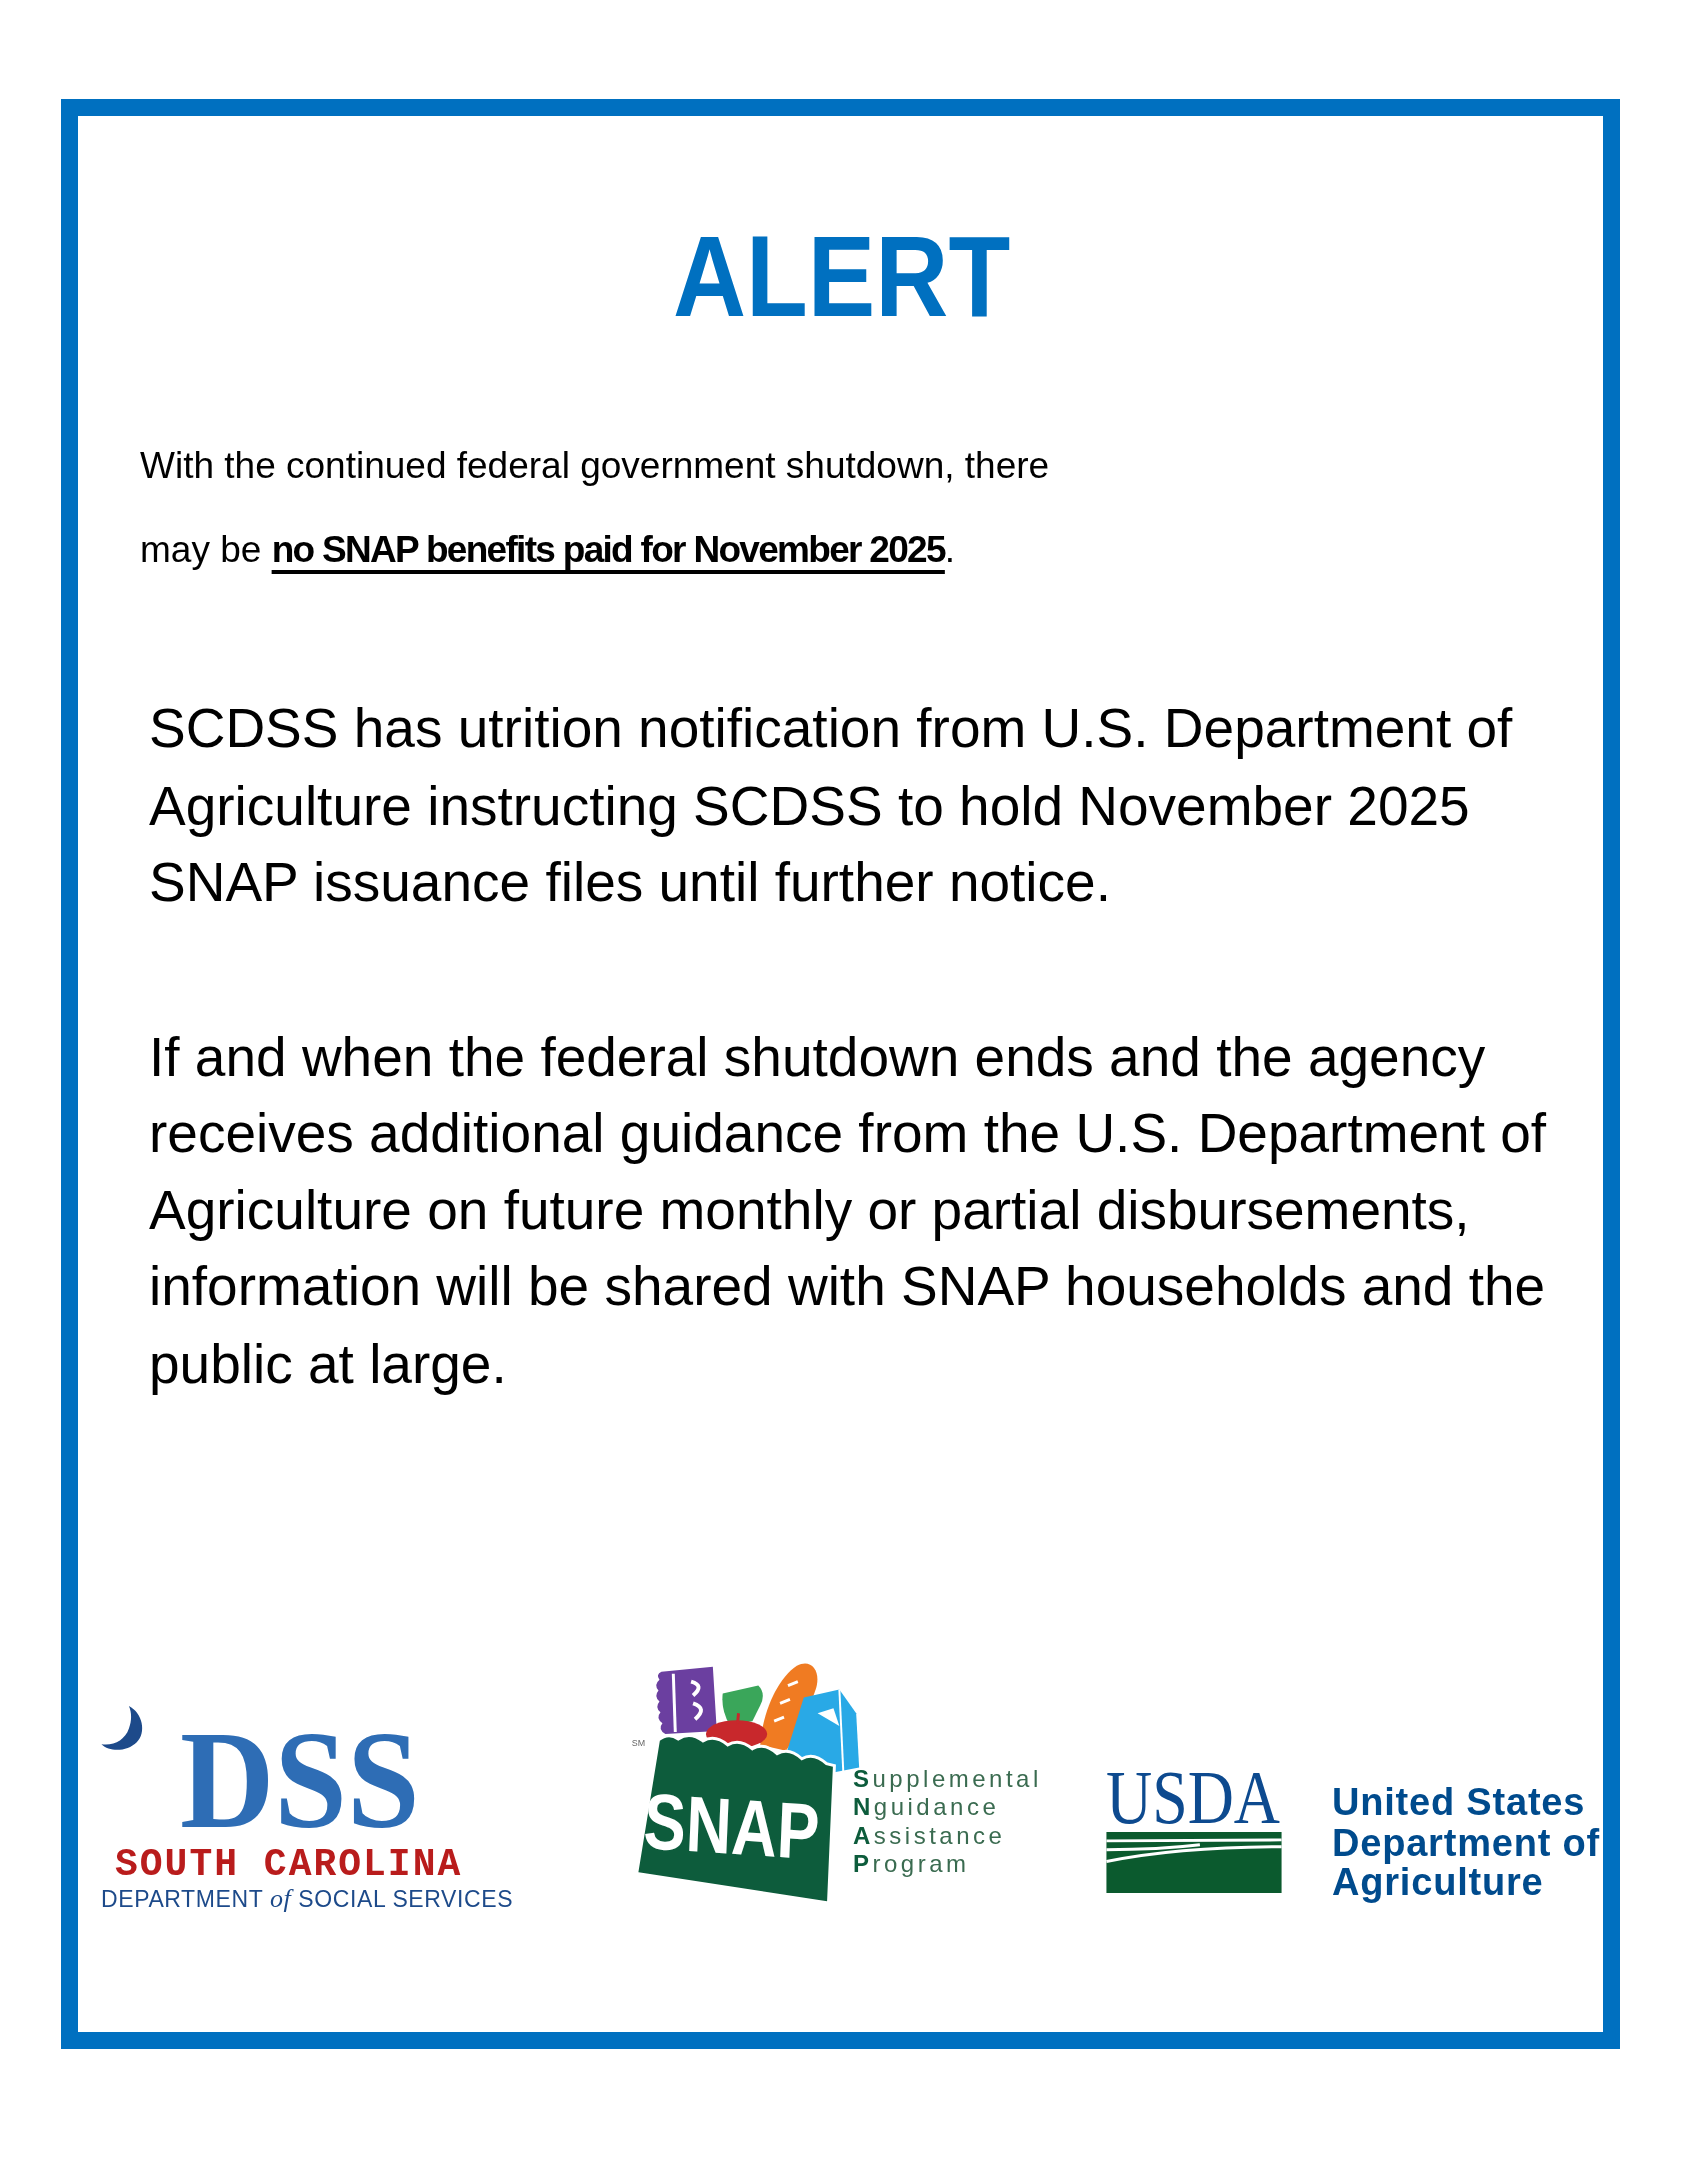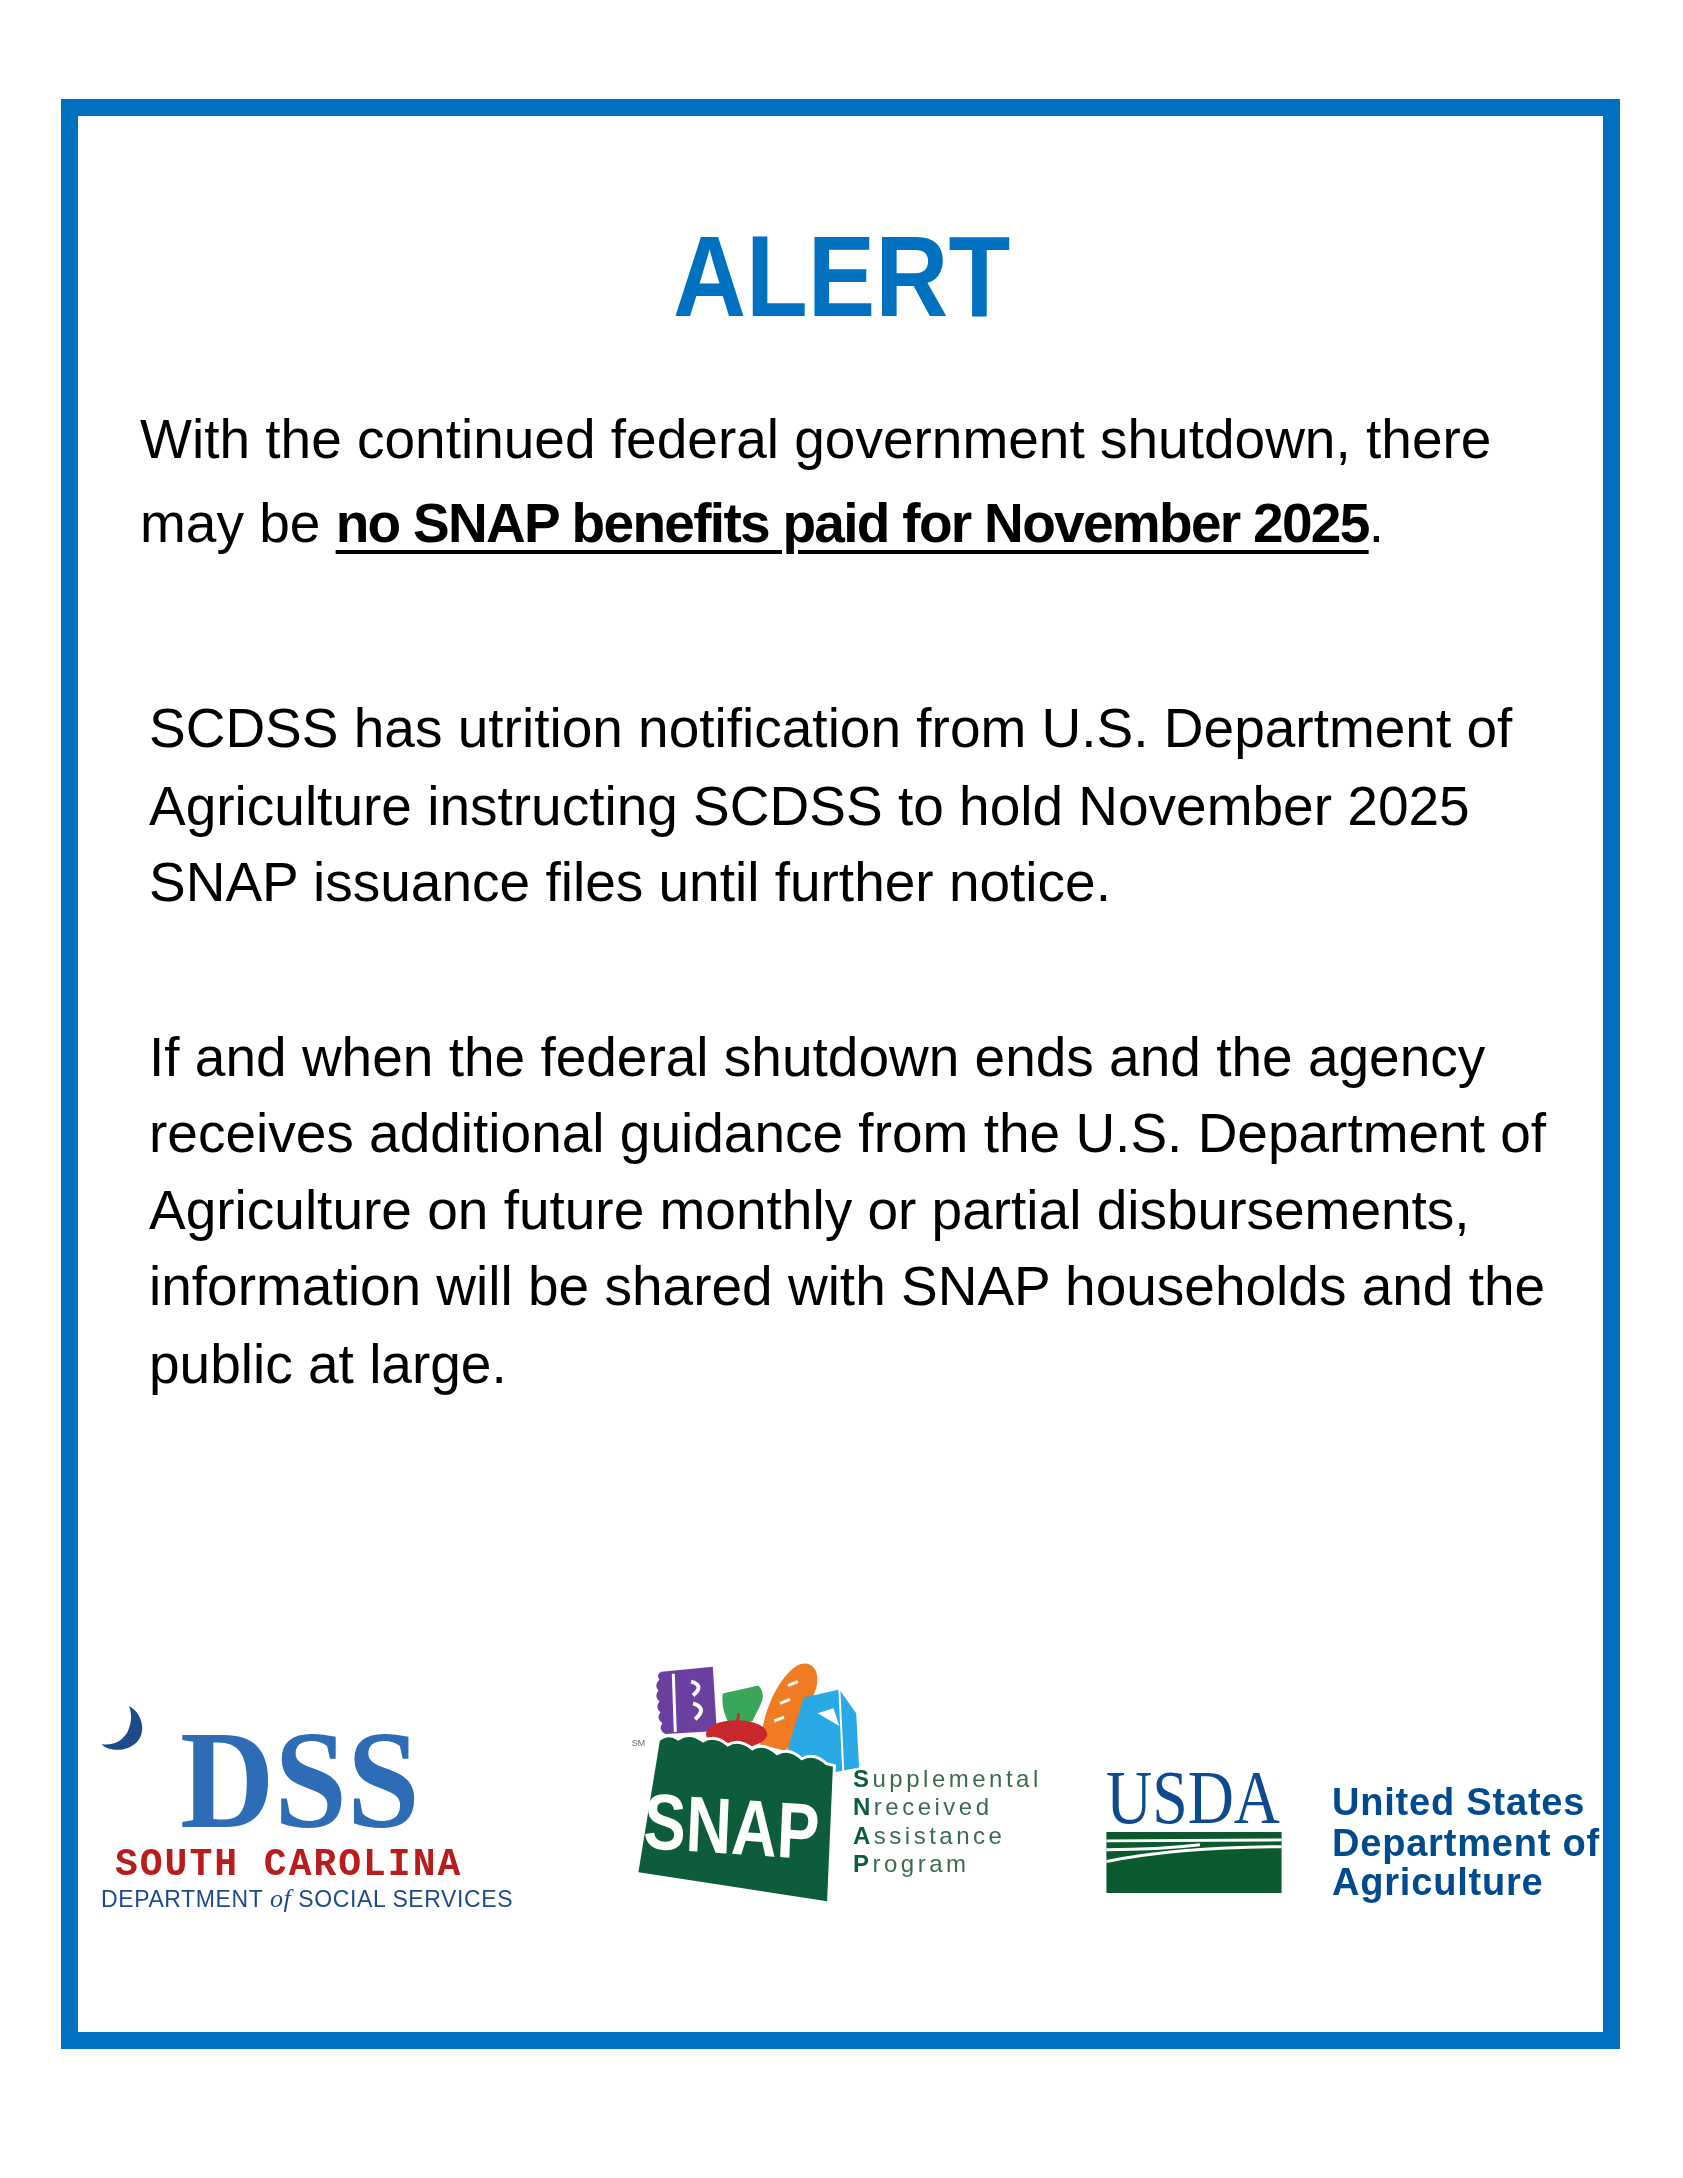--- a/index.html
+++ b/index.html
@@ -1,20 +1,20 @@
 <!DOCTYPE html>
 <html><head>
 <meta charset="utf-8">
 <style>
   html, body { margin: 0; padding: 0; background: #ffffff; }
   body { width: 1683px; height: 2178px; position: relative; overflow: hidden; font-family: "Liberation Sans", sans-serif; color: #000; }
   .frame { position: absolute; left: 61px; top: 99px; width: 1559px; height: 1950px; box-sizing: border-box; border: 17px solid #0070c0; }
   .abs { position: absolute; white-space: nowrap; line-height: 1; }
   .alert-title { left: 0; width: 1683px; text-align: center; top: 219px; font-size: 115px; font-weight: bold; color: #0070c0; transform: scaleX(0.88); transform-origin: 842px 0; }
-  .p1 { font-size: 55px; left: 140px; }
+  .p1 { font-size: 37px; left: 140px; margin-top: 35px; }
   .p2, .p3 { font-size: 55px; left: 149px; }
   .emph { font-weight: bold; text-decoration: underline; text-decoration-thickness: 4px; text-underline-offset: 8px; letter-spacing: -1.7px; }
   .dss-word { left: 180px; top: 1711px; font-family: "Liberation Serif", serif; font-weight: bold; font-size: 139px; color: #2e6db5; transform: scaleX(0.94); transform-origin: 0 0; }
   .dss-state { left: 115px; top: 1846px; font-family: Liberation Mono, monospace; font-weight: bold; font-size: 38px; letter-spacing: 2px; color: #b91c1c; }
   .dss-dept { left: 101px; top: 1886px; font-size: 23px; letter-spacing: 0.6px; color: #1d4a8a; }
   .dss-dept .of { font-family: Liberation Serif, serif; font-style: italic; font-size: 26px; }
   .snap-word { left: 644px; top: 1781px; font-size: 79px; font-weight: bold; color: #ffffff; transform: scaleX(0.8) rotate(3deg); transform-origin: 0 50%; }
   .snap-line { left: 853px; font-size: 24px; letter-spacing: 3.5px; color: #3a6b50; }
   .snap-line .ini { font-weight: bold; color: #0d5c3c; }
   .usda-word { left: 1106px; top: 1759px; font-family: "Liberation Serif", serif; font-size: 77px; color: #0d4a8f; transform: scaleX(0.83); transform-origin: 0 0; }
@@ -73,21 +73,21 @@
 
     <path d="M192,64 L228,56 L245,80 L248,135 L206,143 L172,128 Z" fill="#29a9e6"></path>
     <path d="M206,80 L222,75 L228,93 Z" fill="#ffffff"></path>
     <line x1="228" y1="56" x2="232" y2="140" stroke="#ffffff" stroke-width="2"></line>
 
     <path d="M45,107 Q55,99 65,106 Q77,98 90,108 Q102,101 115,112 Q127,105 140,116 Q152,109 165,121 Q177,114 190,126 Q202,119 215,131 L223,133 L217,272 L23,242 Z" fill="#0d5c3c" stroke="#ffffff" stroke-width="3"></path>
     <text x="18" y="113" font-family="Liberation Sans, sans-serif" font-size="9" fill="#666666">SM</text>
   </svg>
   <div class="abs snap-word">SNAP</div>
   <div class="abs snap-line" style="top:1767px"><span class="ini">S</span><span>upplemental</span></div>
-  <div class="abs snap-line" style="top:1795px"><span class="ini">N</span><span>received</span></div>
+  <div class="abs snap-line" style="top:1795px"><span class="ini">N</span><span>guidance</span></div>
   <div class="abs snap-line" style="top:1824px"><span class="ini">A</span><span>ssistance</span></div>
   <div class="abs snap-line" style="top:1852px"><span class="ini">P</span><span>rogram</span></div>
 </div>
 
 <div>
   <div class="abs usda-word">USDA</div>
   <svg style="left:1106px;top:1832px" width="176" height="61" viewBox="0 0 178 62">
     <rect x="0" y="0" width="178" height="62" fill="#0b5a2e"></rect>
     <path d="M0,9 C60,9 120,8 178,8" stroke="#ffffff" stroke-width="3" fill="none"></path>
     <path d="M0,18 C40,18 70,16 95,13" stroke="#ffffff" stroke-width="3" fill="none"></path>

